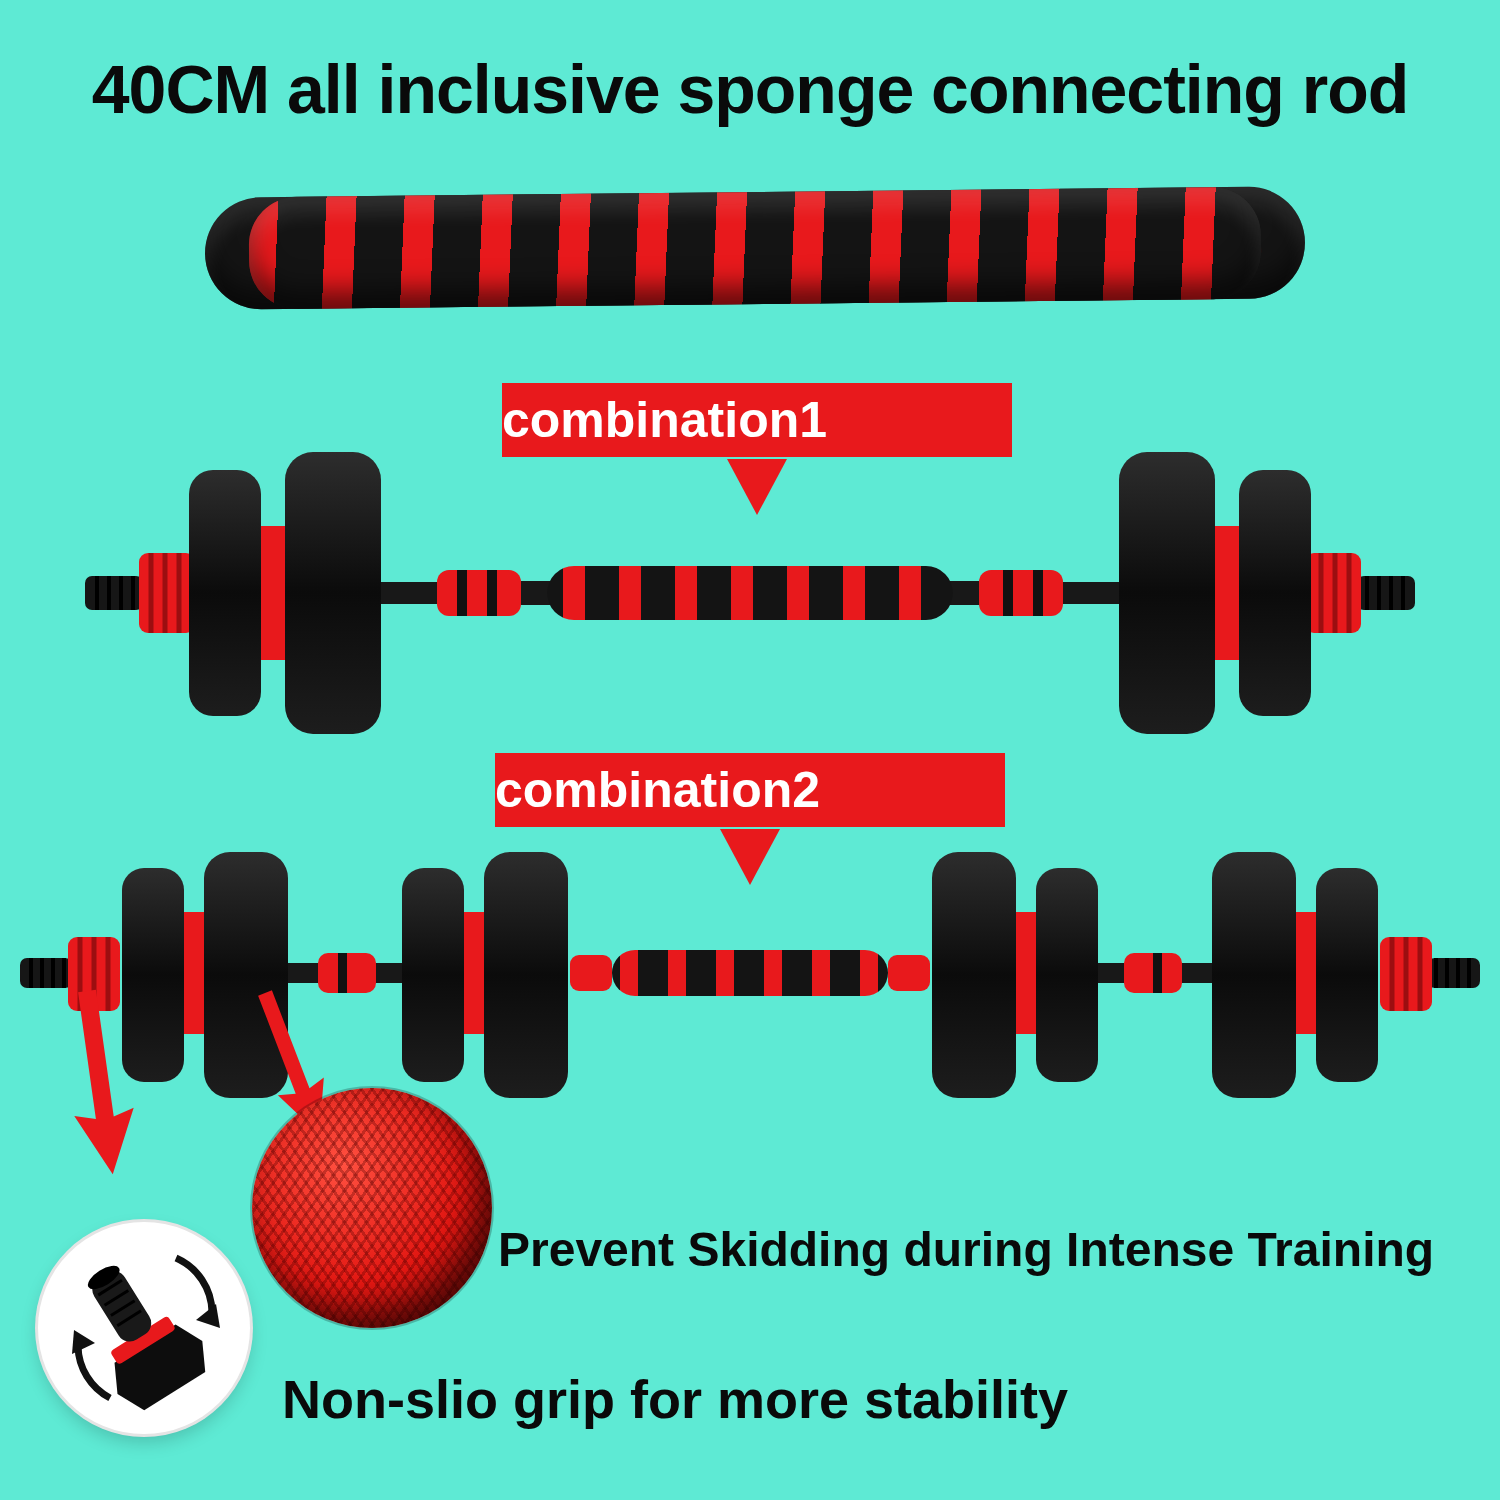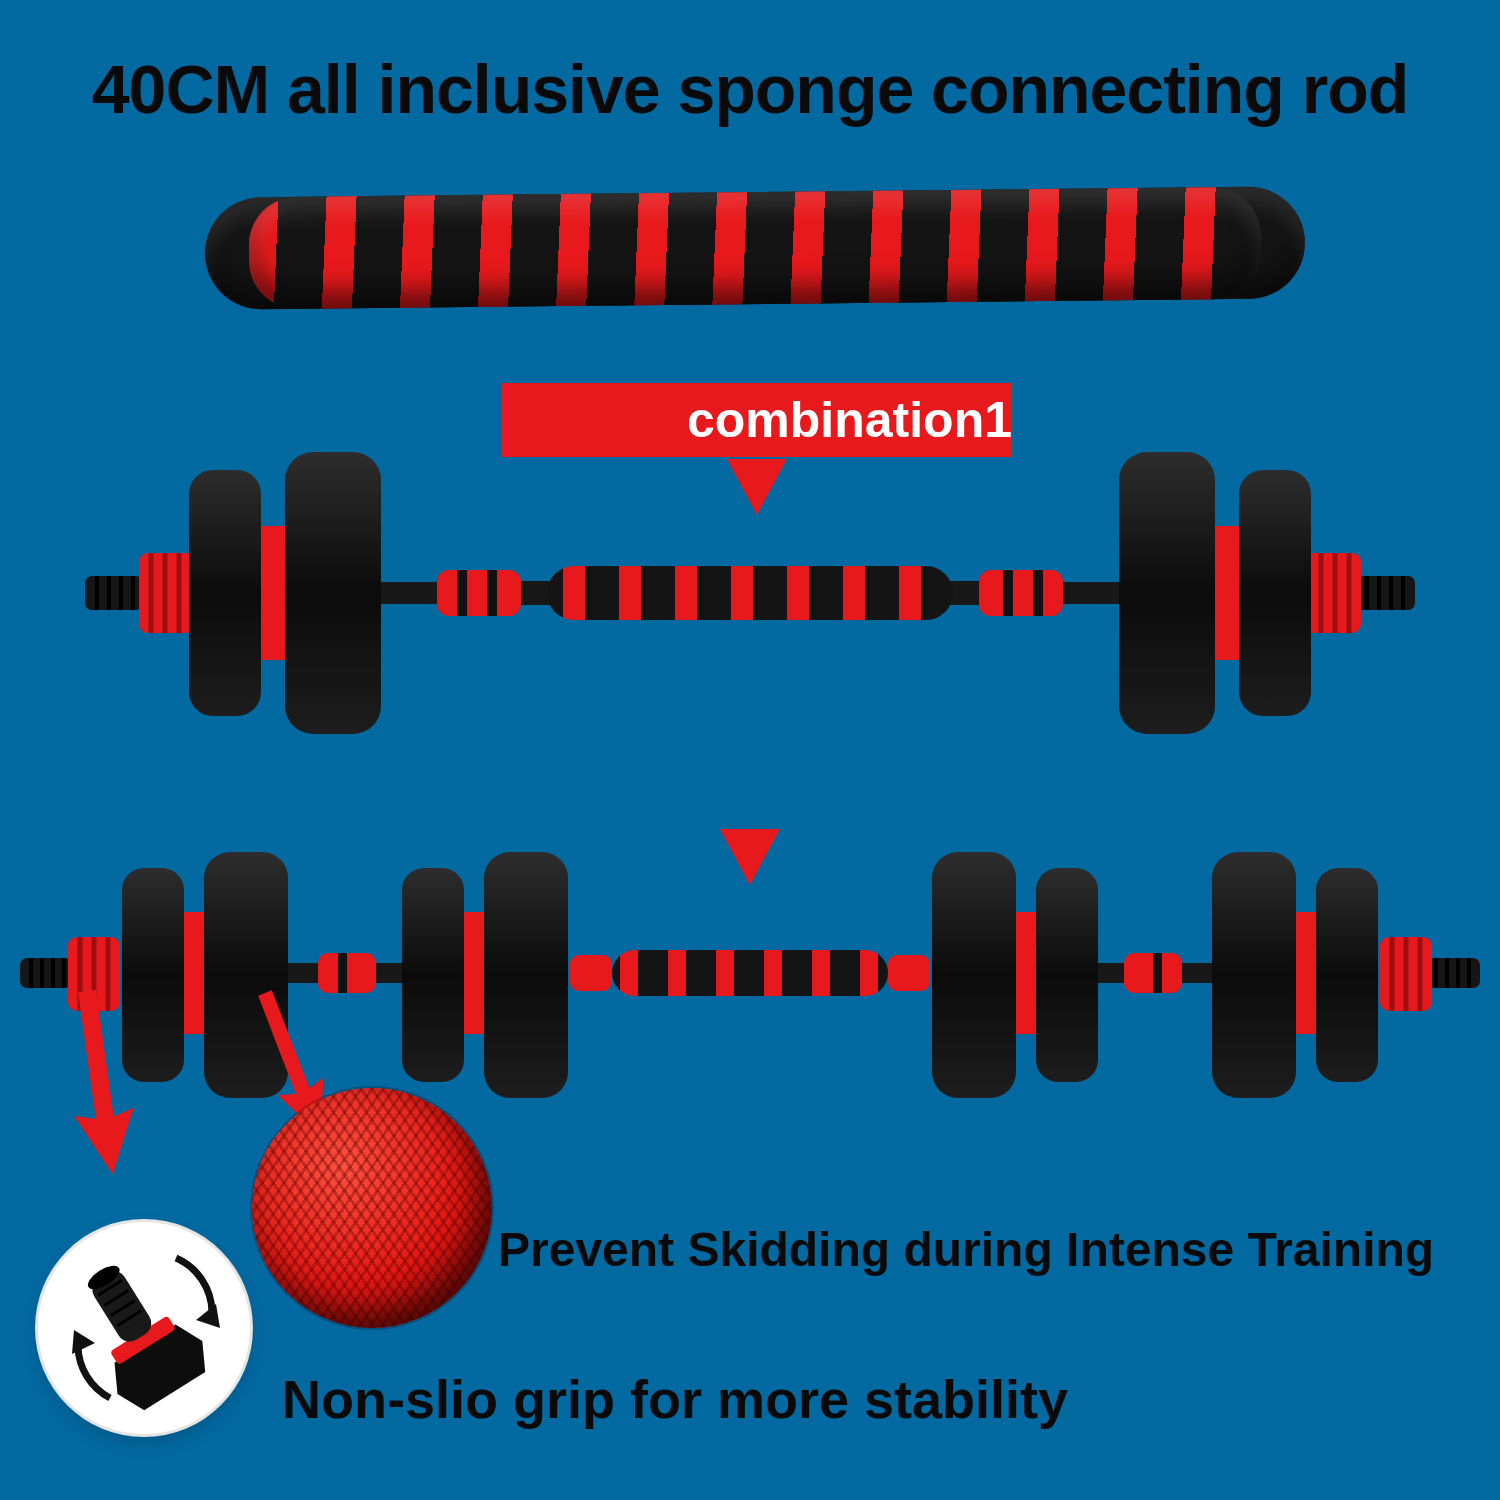--- a/index.html
+++ b/index.html
@@ -1,19 +1,19 @@
 <!DOCTYPE html>
 <html><head>
 <meta charset="utf-8">
 <style>
   * { margin:0; padding:0; box-sizing:border-box; }
   html,body { background:#ffffff; }
   .canvas {
     position:relative; width:1500px; height:1500px;
-    background:#0369a1; overflow:hidden;
+    background:#5eead4; overflow:hidden;
     font-family:"Liberation Sans", sans-serif;
   }
   .title {
     position:absolute; top:50px; left:0; width:100%;
     text-align:center; font-size:68px; font-weight:bold;
     color:#0a0a0a; letter-spacing:-1px;
   }
   
   .sponge-rod {
     position:absolute; left:205px; top:192px; width:1100px; height:112px;
@@ -25,21 +25,21 @@
     position:absolute; left:44px; right:44px; top:0; bottom:0;
     border-radius:48px;
     background: repeating-linear-gradient(93deg, #e8191c 0 30px, #141414 30px 78px);
     box-shadow: inset 0 16px 20px rgba(255,255,255,0.12),
                 inset 0 -18px 26px rgba(0,0,0,0.55);
   }
   
   .banner {
     position:absolute; width:510px; height:74px; background:#e8191c;
     color:#ffffff; font-weight:bold; font-size:50px;
-    display:flex; align-items:center; justify-content:flex-end;
+    display:flex; align-items:center; justify-content:flex-start;
   }
   .banner1 { left:502px; top:383px; }
   .banner2 { left:495px; top:753px; }
   .banner-arrow {
     position:absolute; width:0; height:0;
     border-left:30px solid transparent; border-right:30px solid transparent;
     border-top:56px solid #e8191c;
   }
   .banner-arrow1 { left:727px; top:459px; }
   .banner-arrow2 { left:720px; top:829px; }
@@ -117,20 +117,23 @@
         <rect x="372" y="122" width="10" height="46" fill="#111"></rect>
         <rect x="402" y="122" width="10" height="46" fill="#111"></rect>
         <rect x="436" y="133" width="34" height="24" fill="#181818"></rect>
       </g>
     </defs>
     <use href="#bb1-left"></use>
     <use href="#bb1-left" transform="translate(1330,0) scale(-1,1)"></use>
     <rect x="462" y="118" width="406" height="54" rx="27" fill="url(#foam1)"></rect>
   </svg>
 
+  <div class="banner banner2">
+    <span>combination2</span>
+  </div>
   <div class="banner-arrow banner-arrow2"></div>
 
   <svg class="barbell bb2" viewBox="0 0 1464 270">
     <defs>
       <linearGradient id="plateGrad2" x1="0" y1="0" x2="0" y2="1">
         <stop offset="0" stop-color="#2d2d2d"></stop>
           <stop offset="0.5" stop-color="#0b0b0b"></stop>
           <stop offset="1" stop-color="#1d1d1d"></stop>
       </linearGradient>
       <pattern id="foam2" x="0" y="0" width="48" height="46" patternUnits="userSpaceOnUse">

